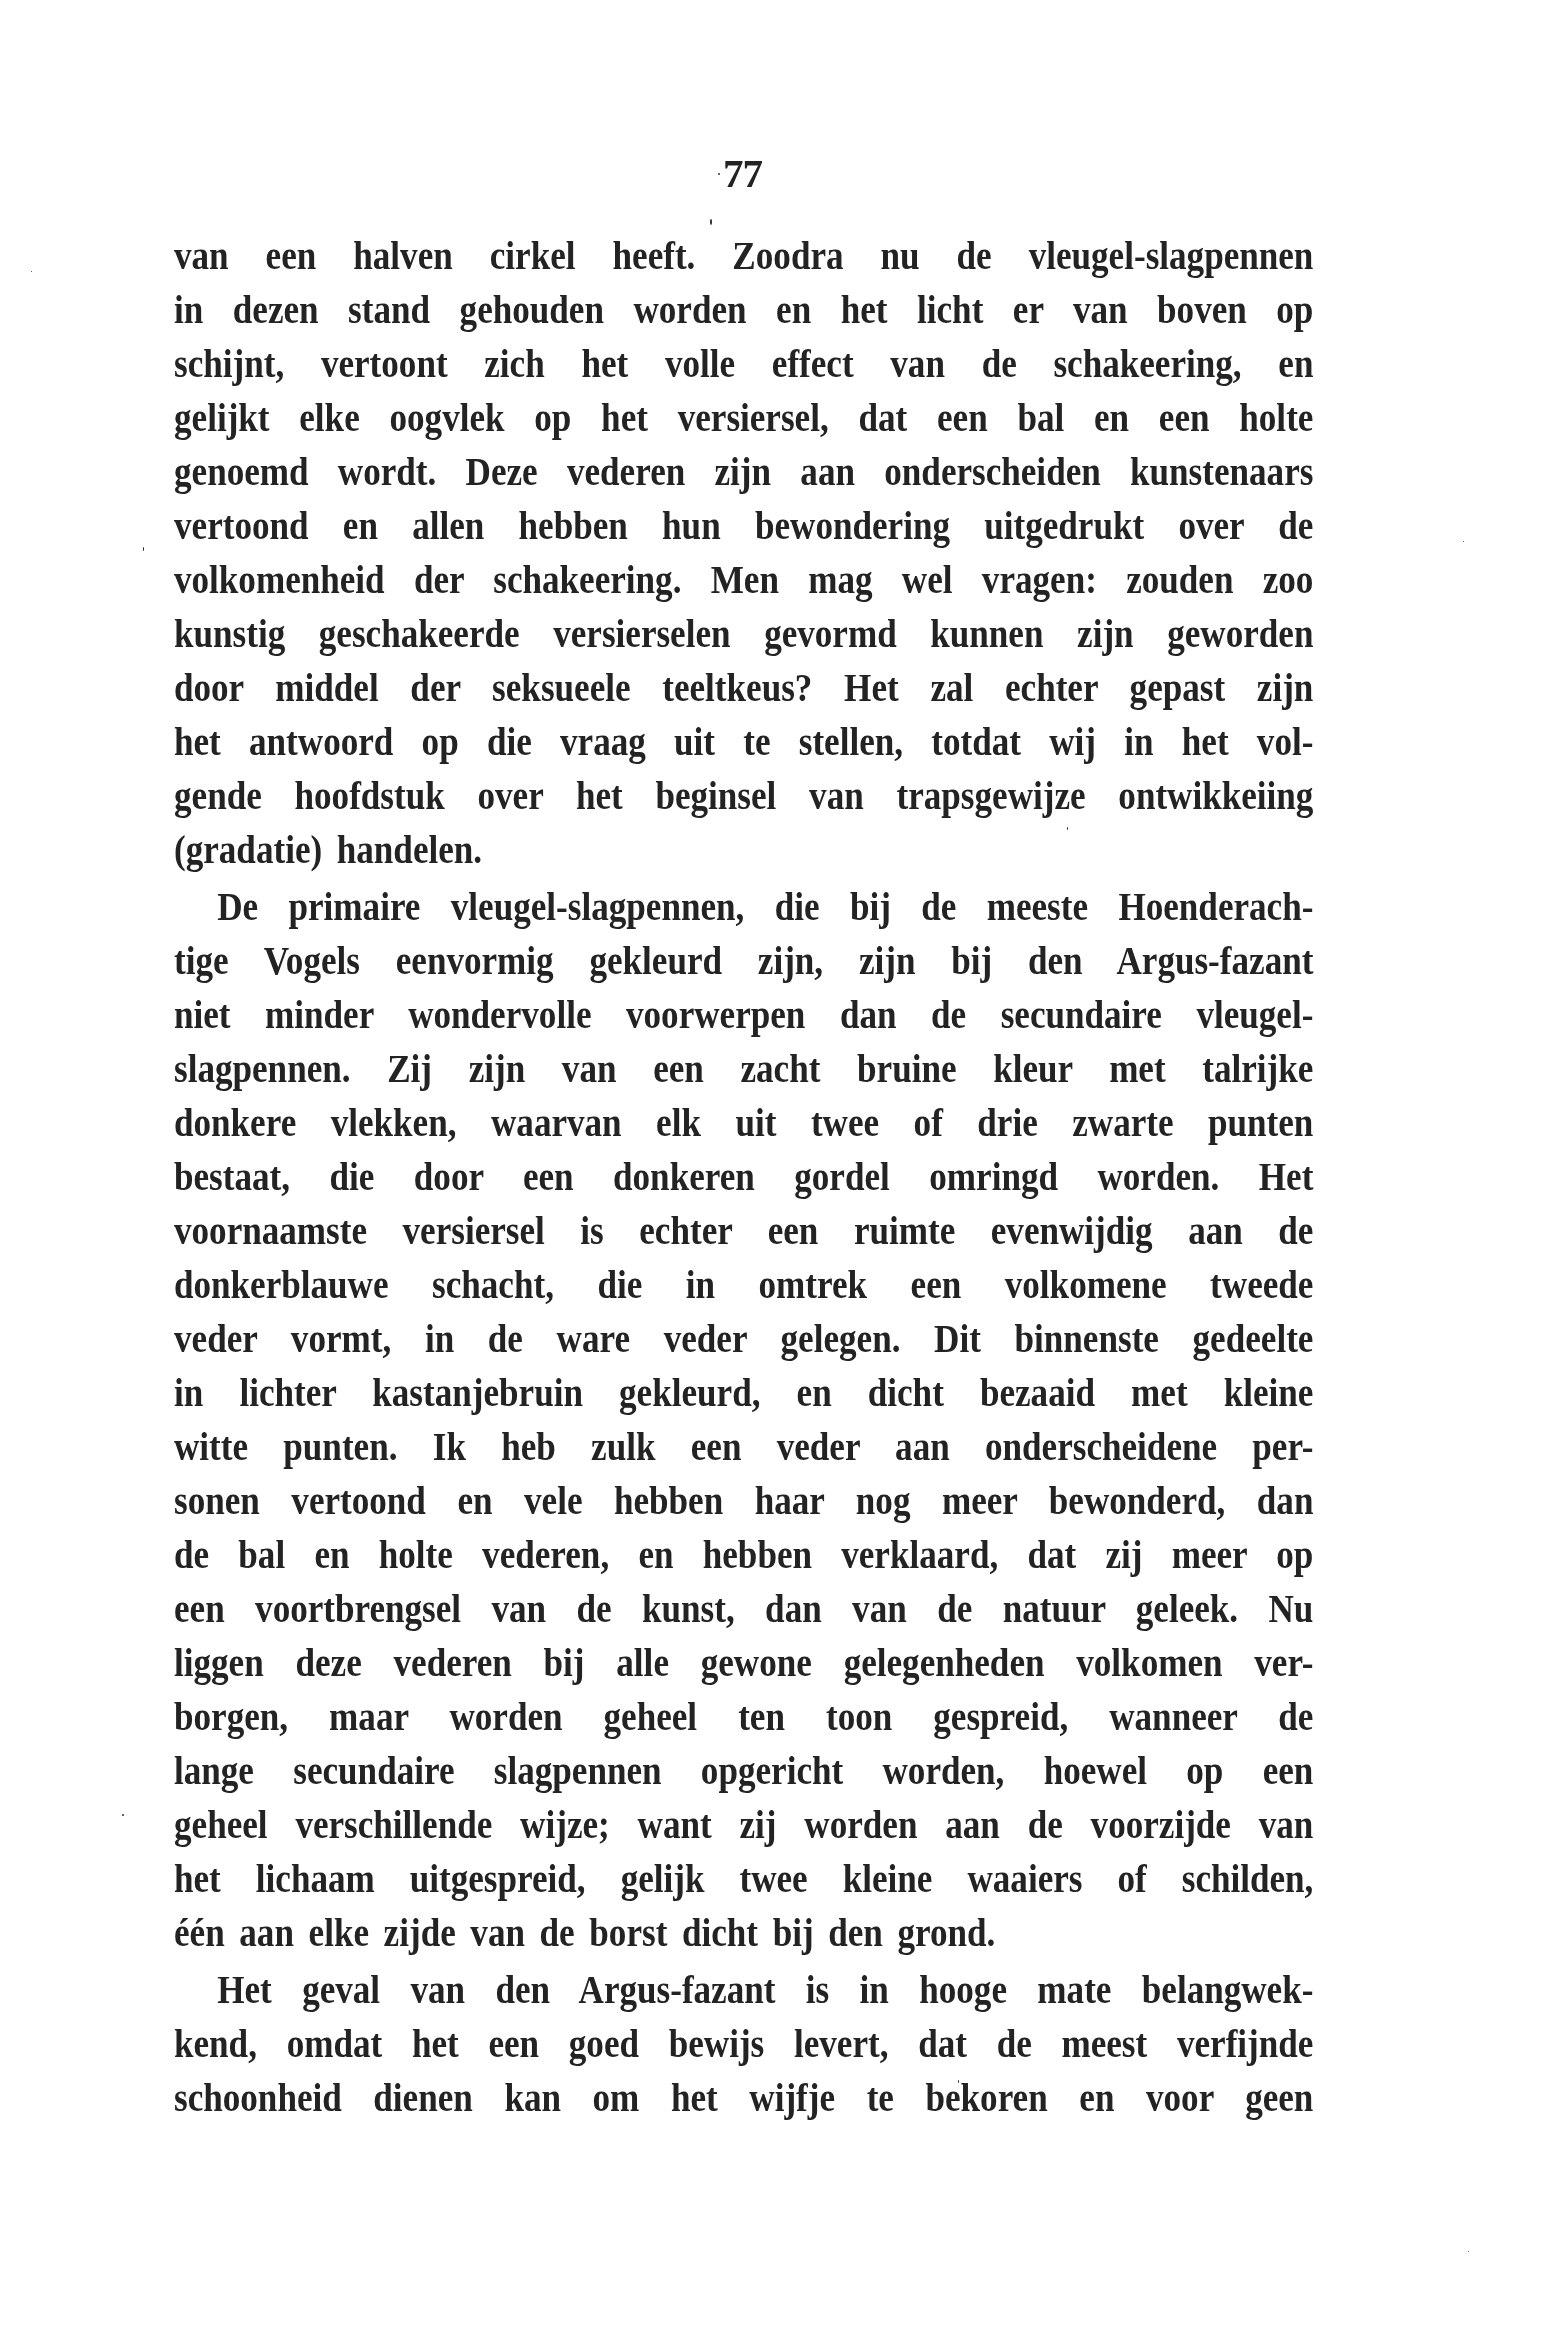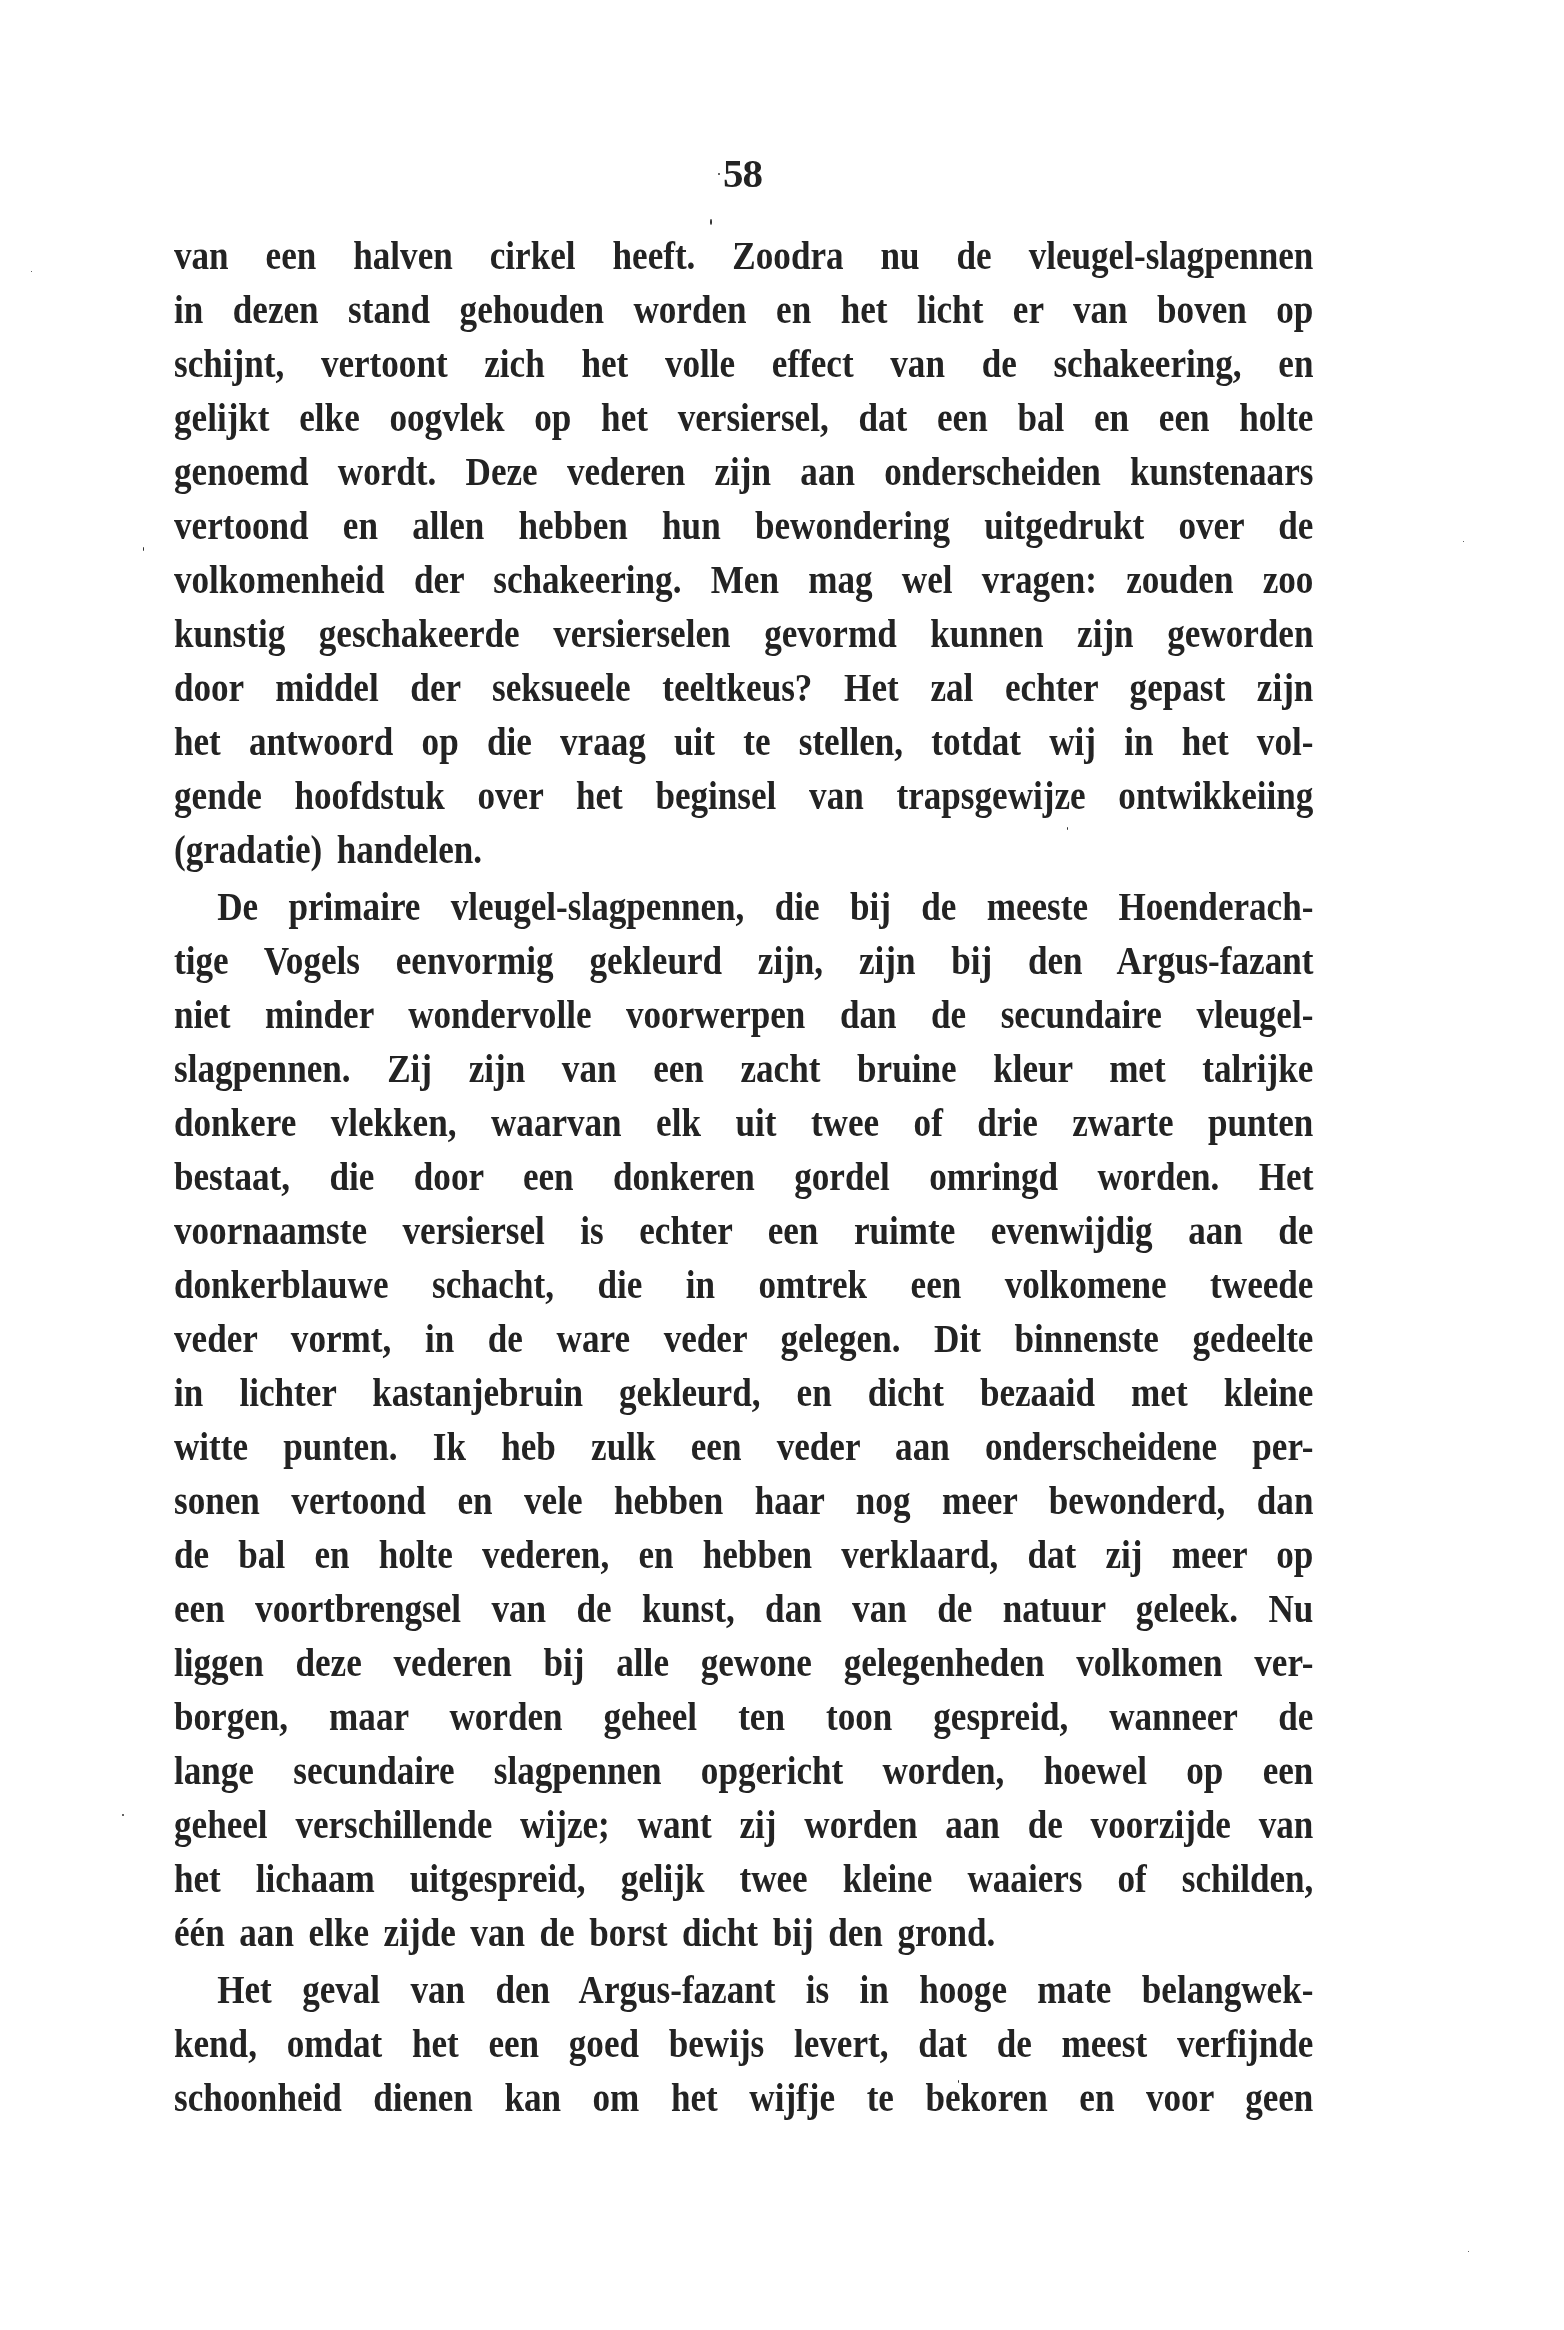--- a/index.html
+++ b/index.html
@@ -72,21 +72,21 @@
     position: absolute;
     background: #333;
     border-radius: 50%;
   }
 </style>
 </head>
 <body>
 
 <div class="page">
 
-  <div class="page-number">58</div>
+  <div class="page-number">77</div>
 
   <div class="column">
 
     <p class="paragraph">
       <span class="line">van een halven cirkel heeft. Zoodra nu de vleugel-slagpennen</span>
       <span class="line">in dezen stand gehouden worden en het licht er van boven op</span>
       <span class="line">schijnt, vertoont zich het volle effect van de schakeering, en</span>
       <span class="line">gelijkt elke oogvlek op het versiersel, dat een bal en een holte</span>
       <span class="line">genoemd wordt. Deze vederen zijn aan onderscheiden kunstenaars</span>
       <span class="line">vertoond en allen hebben hun bewondering uitgedrukt over de</span>

